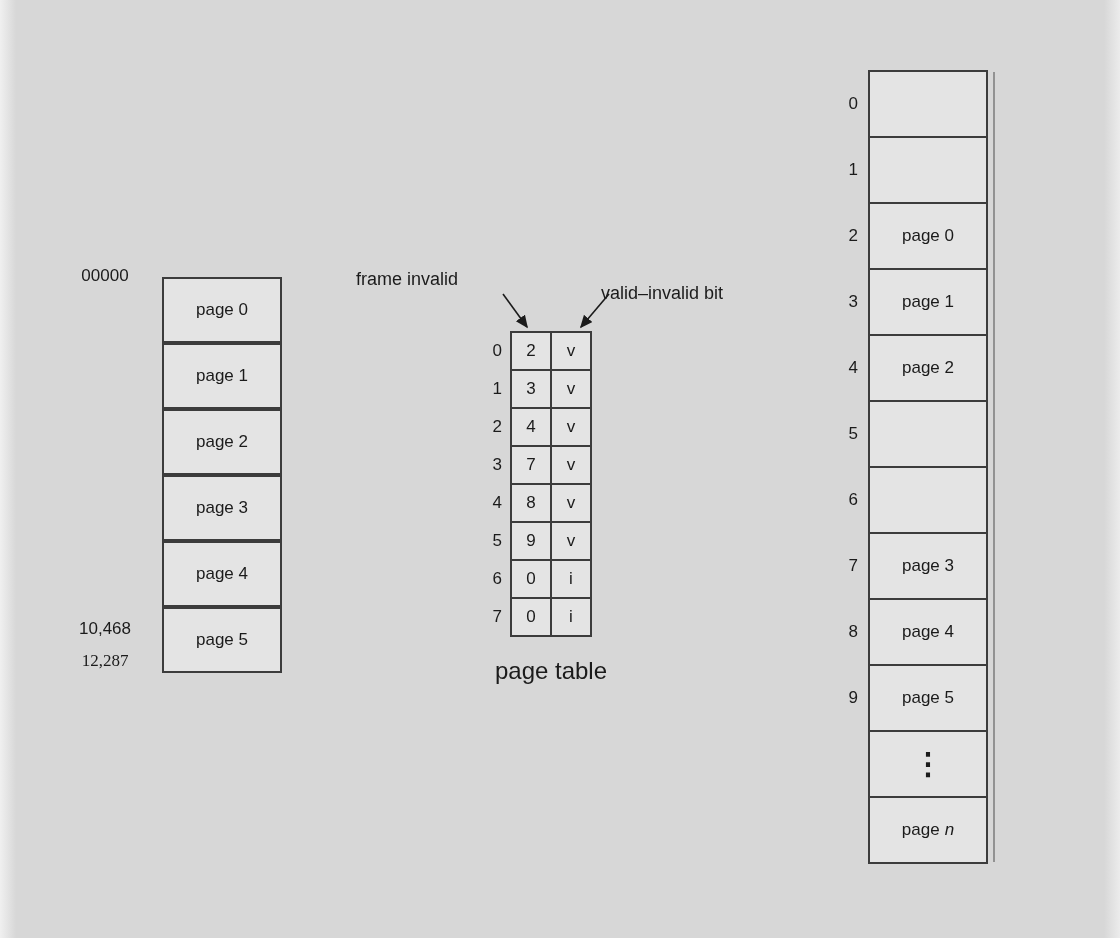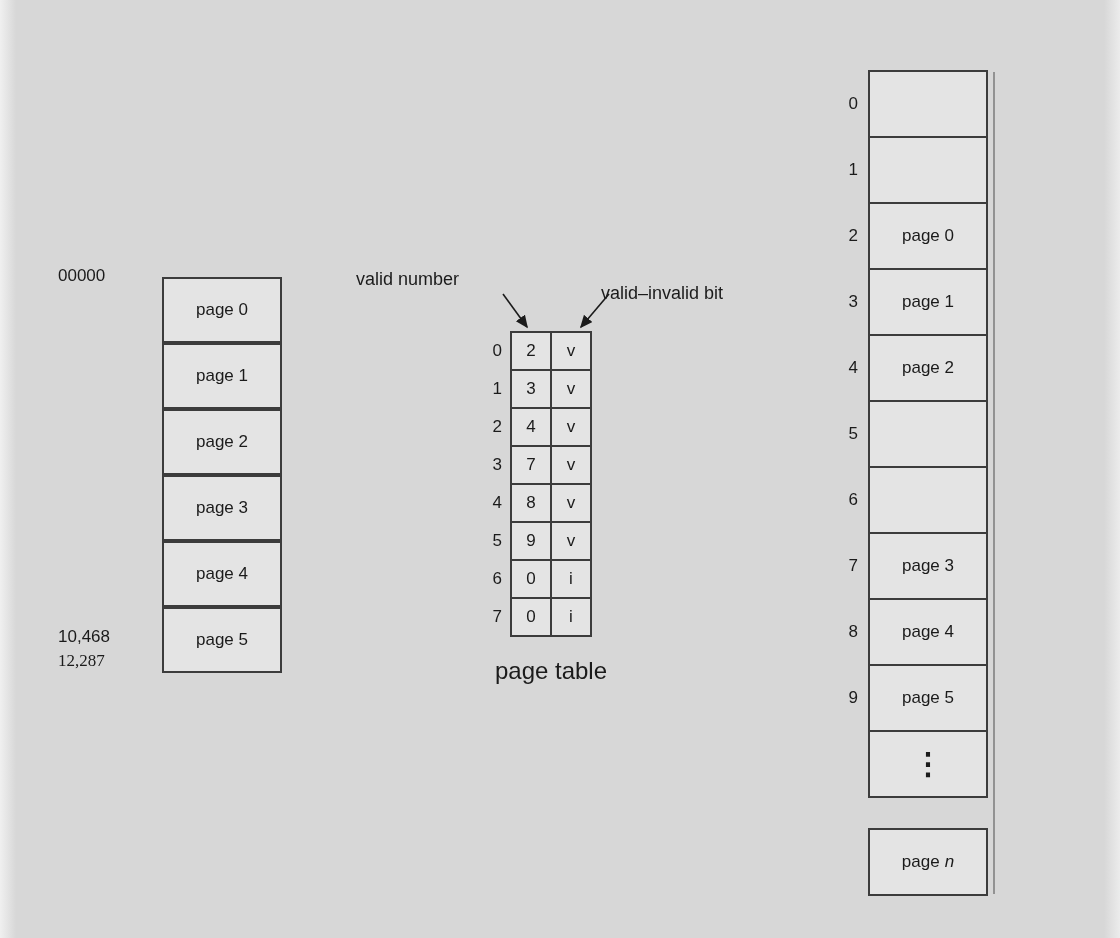--- a/index.html
+++ b/index.html
@@ -12,23 +12,23 @@
   body{
     width:1120px;height:938px;
     font-family:"Liberation Sans", sans-serif;
     color:var(--text);
     background:linear-gradient(90deg,#f0f0f0 0px,var(--bg) 16px,var(--bg) 1104px,#ececec 1120px);
     overflow:hidden;
   }
   #canvas{position:relative;width:1120px;height:938px;}
 
   
-  .addr{position:absolute;text-align:left;font-size:17px;width:94px;}
+  .addr{position:absolute;text-align:center;font-size:17px;width:94px;}
   #addr-top{left:58px;top:266px;}
-  #addr-mid{left:58px;top:619px;margin-top:8px;}
+  #addr-mid{left:58px;top:619px;}
   #addr-bot{left:58px;top:651px;font-family:Liberation Serif, serif;}
   #logical-stack{position:absolute;left:162px;top:277px;}
   .lcell{
     width:116px;height:62px;border:2px solid var(--line);background:var(--cell);
     display:flex;align-items:center;justify-content:center;font-size:17px;
   }
 
   
   .toplabel{position:absolute;font-size:18px;white-space:nowrap;}
   #frame-number-label{left:356px;top:269px;}
@@ -52,21 +52,21 @@
     content:"";position:absolute;right:-7px;top:2px;bottom:2px;width:2px;background:#929292;
   }
   .pm-row{display:flex;align-items:center;}
   .pm-row + .pm-row{margin-top:-2px;}
   .pm-index{width:30px;margin-right:10px;text-align:right;font-size:17px;}
   .pm-cell{
     width:116px;height:64px;border:2px solid var(--line);background:var(--cell);
     display:flex;align-items:center;justify-content:center;font-size:17px;
   }
   .pm-cell.dots{font-size:30px;font-weight:bold;line-height:1;}
-  .pm-cell.pagen{gap:5px;margin-top:32px;}
+  .pm-cell.pagen{gap:5px;}
   .pm-cell.pagen em{font-style:italic;}
 
   
   #arrows{position:absolute;left:0;top:0;pointer-events:none;}
 </style>
 </head>
 <body>
 
 <div id="canvas">
 
@@ -76,21 +76,21 @@
 
   <div id="logical-stack">
     <div class="lcell">page 0</div>
     <div class="lcell">page 1</div>
     <div class="lcell">page 2</div>
     <div class="lcell">page 3</div>
     <div class="lcell">page 4</div>
     <div class="lcell">page 5</div>
   </div>
 
-  <div class="toplabel" id="frame-number-label">valid number</div>
+  <div class="toplabel" id="frame-number-label">frame invalid</div>
   <div class="toplabel" id="valid-label">valid–invalid bit</div>
 
   <svg id="arrows" width="1120" height="938" viewBox="0 0 1120 938" aria-hidden="true">
     <defs>
       <marker id="ah" markerWidth="9" markerHeight="9" refX="7" refY="3.5" orient="auto">
         <path d="M0,0 L8,3.5 L0,7 Z" fill="#1b1b1b"></path>
       </marker>
     </defs>
     <line x1="503" y1="294" x2="527" y2="327" stroke="#1b1b1b" stroke-width="1.6" marker-end="url(#ah)"></line>
     <line x1="609" y1="294" x2="581" y2="327" stroke="#1b1b1b" stroke-width="1.6" marker-end="url(#ah)"></line>

